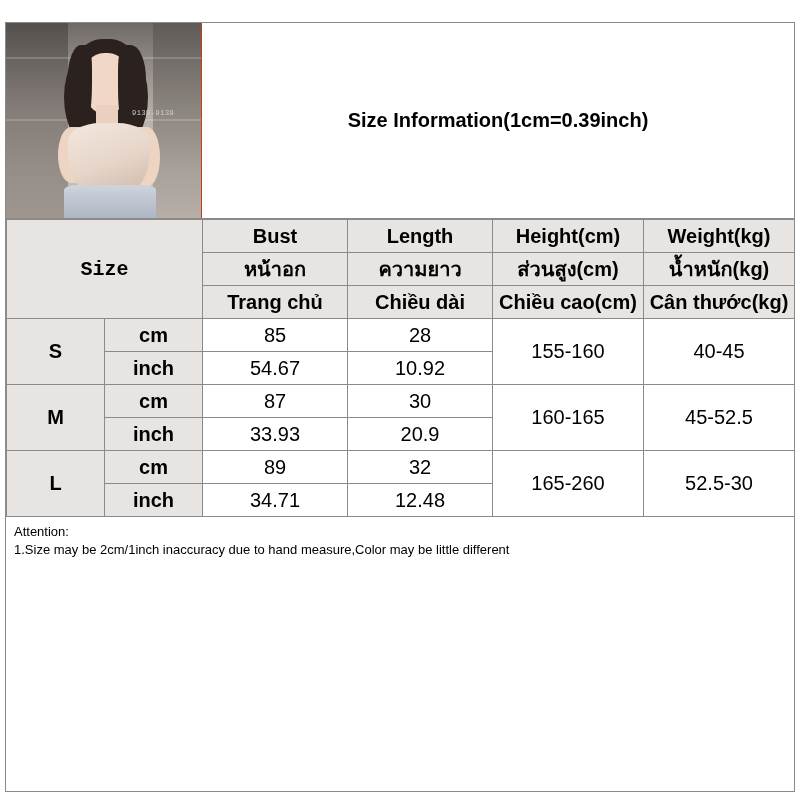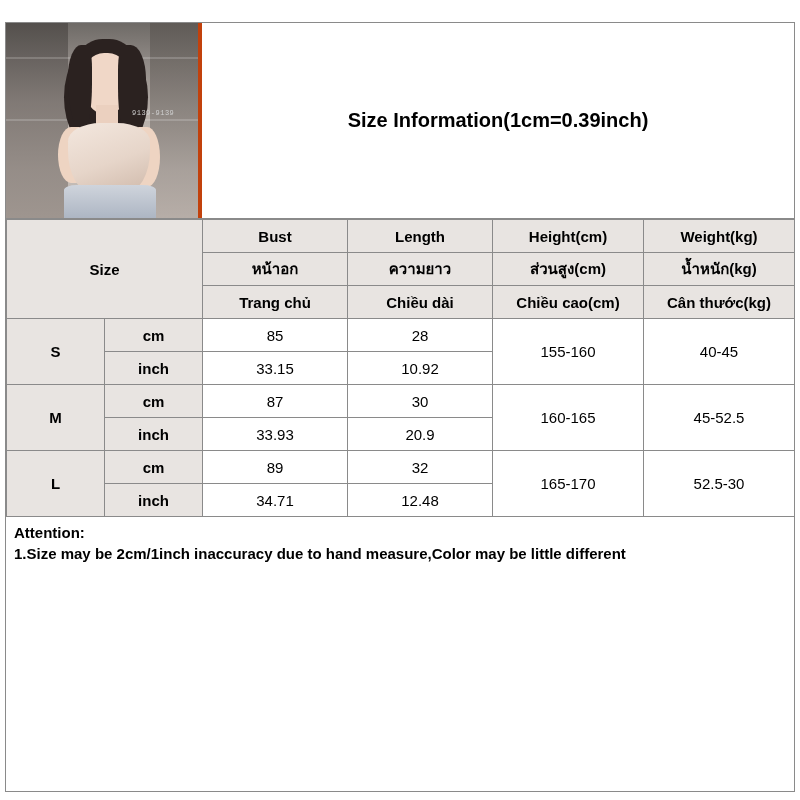--- a/index.html
+++ b/index.html
@@ -35,21 +35,21 @@
   }
   
   .topband {
     display: flex;
     height: 196px;
     border-bottom: 1px solid #8a8a8a;
     box-sizing: border-box;
   }
   .photo-cell {
     width: 196px;
-    border-right: 4px solid #c2410c;
+    border-right: 1px solid #c2410c;
     box-sizing: border-box;
     background: #e9e4e1;
     position: relative;
     overflow: hidden;
   }
   
   .ph-bg {
     position: absolute;
     inset: 0;
     background: linear-gradient(180deg, #6e6a66 0%, #8d8783 18%, #b4aca6 45%, #cfc7c1 75%, #a89f99 100%);
@@ -161,34 +161,35 @@
   
   table.sizetable {
     border-collapse: collapse;
     width: 100%;
     table-layout: fixed;
   }
   table.sizetable td {
     border: 1px solid #8a8a8a;
     text-align: center;
     vertical-align: middle;
-    font-size: 15px;
+    font-size: 20px;
     padding: 0;
     height: 32px;
   }
   .grey {
     background: #e8e4e1;
   }
   .hdr {
     font-weight: bold;
     font-size: 15px;
   }
   .size-label {
     font-weight: bold;
     font-size: 26px;
+    font-family: Liberation Mono, monospace;
   }
   .size-letter {
     font-weight: bold;
     font-size: 17px;
   }
   .unit {
     font-weight: bold;
     font-size: 14px;
     margin-left: 20px;
   }
@@ -199,23 +200,22 @@
   .col-b { width: 98px; }
   .col-c { width: 145px; }
   .col-d { width: 145px; }
   .col-e { width: 151px; }
   .col-f { width: 151px; }
   
   .attention {
     flex: 1;
     padding: 6px 8px 0 8px;
     box-sizing: border-box;
-    font-size: 15px;
+    font-size: 13px;
     line-height: 1.38;
-    font-weight: bold;
   }
   .attention div {
     white-space: nowrap;
   }
 </style>
 </head>
 <body>
 
 <div class="sheet">
   <div class="chart">
@@ -277,21 +277,21 @@
         <tr>
           <td class="grey size-letter" rowspan="2">S</td>
           <td class="grey unit">cm</td>
           <td class="val">85</td>
           <td class="val">28</td>
           <td class="val" rowspan="2">155-160</td>
           <td class="val" rowspan="2">40-45</td>
         </tr>
         <tr>
           <td class="grey unit">inch</td>
-          <td class="val">33.15</td>
+          <td class="val">54.67</td>
           <td class="val">10.92</td>
         </tr>
 
         <tr>
           <td class="grey size-letter" rowspan="2">M</td>
           <td class="grey unit">cm</td>
           <td class="val">87</td>
           <td class="val">30</td>
           <td class="val" rowspan="2">160-165</td>
           <td class="val" rowspan="2">45-52.5</td>
@@ -300,21 +300,21 @@
           <td class="grey unit">inch</td>
           <td class="val">33.93</td>
           <td class="val">20.9</td>
         </tr>
 
         <tr>
           <td class="grey size-letter" rowspan="2">L</td>
           <td class="grey unit">cm</td>
           <td class="val">89</td>
           <td class="val">32</td>
-          <td class="val" rowspan="2">165-170</td>
+          <td class="val" rowspan="2">165-260</td>
           <td class="val" rowspan="2">52.5-30</td>
         </tr>
         <tr>
           <td class="grey unit">inch</td>
           <td class="val">34.71</td>
           <td class="val">12.48</td>
         </tr>
       </tbody>
     </table>
 

